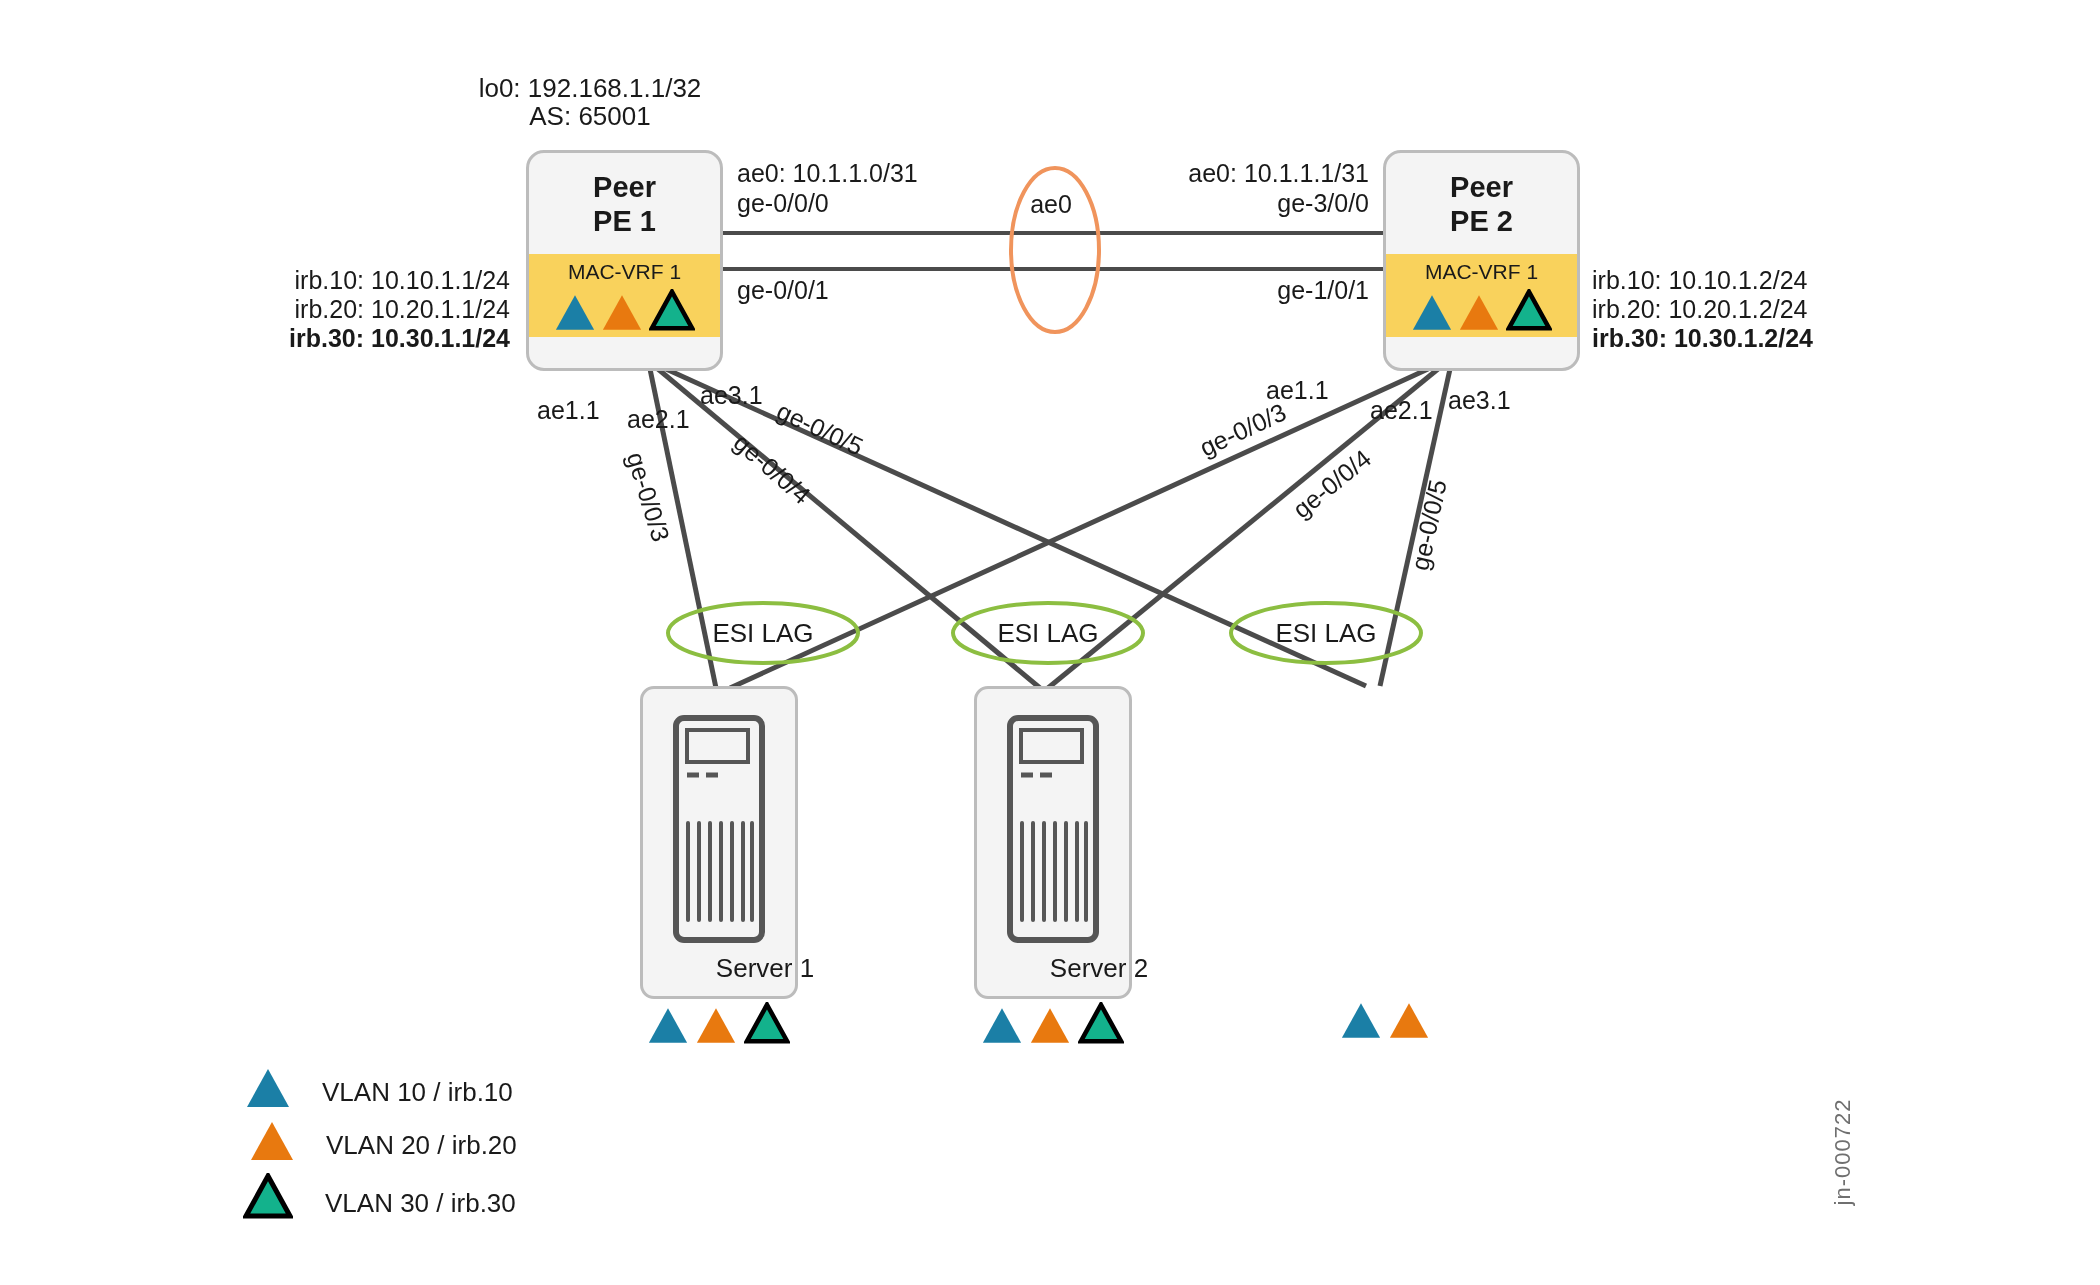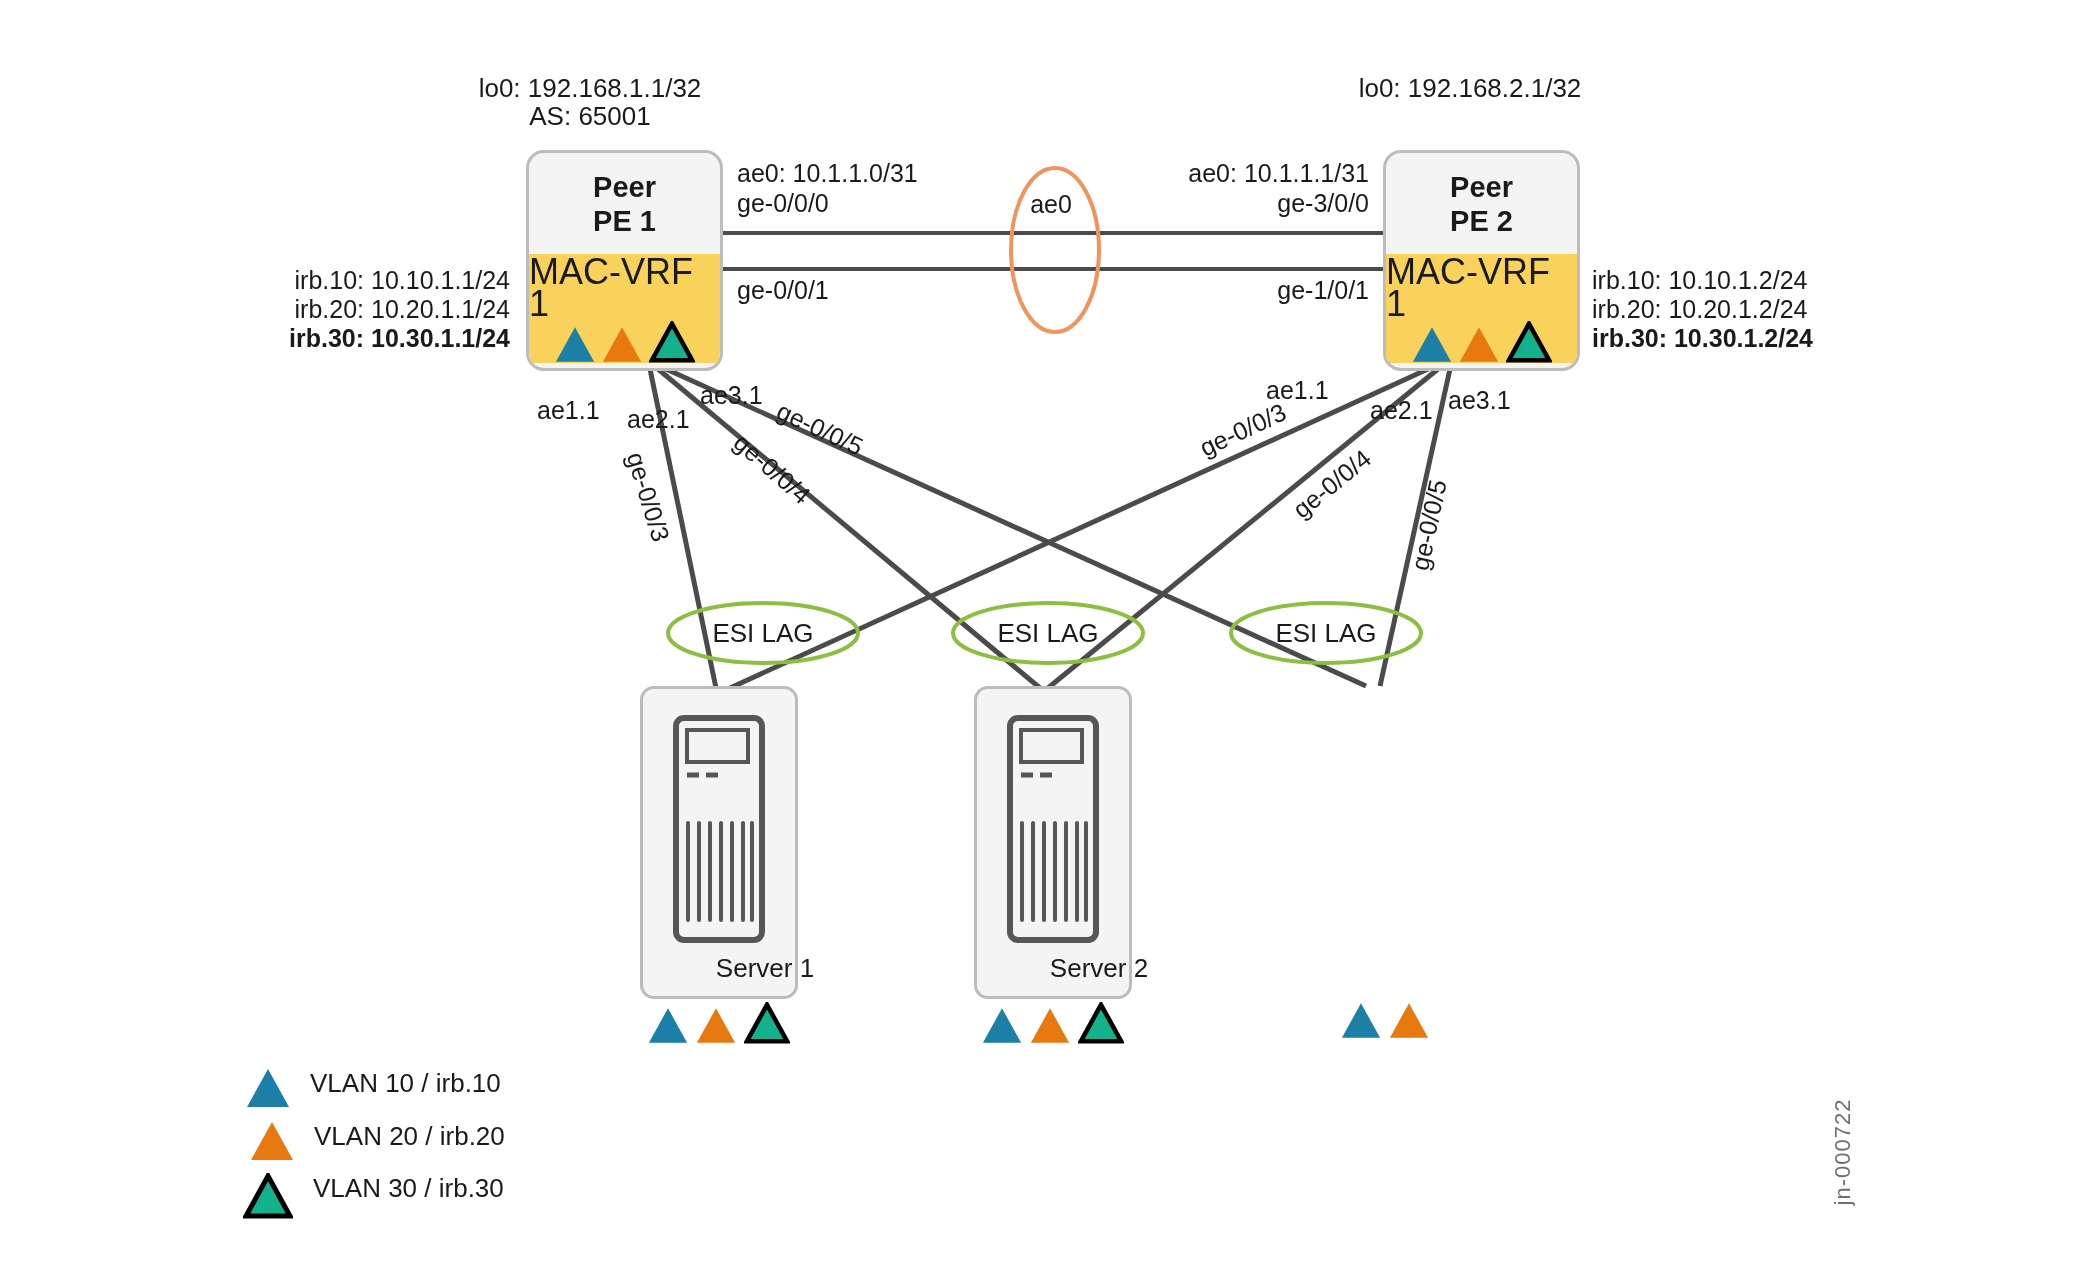--- a/index.html
+++ b/index.html
@@ -14,33 +14,33 @@
   .wire{stroke:var(--wire,#4b4b4b);stroke-width:5;fill:none;}
   .wire-thin{stroke:var(--wire,#4b4b4b);stroke-width:4;fill:none;}
   .ae0-ellipse{stroke:var(--ae0_ellipse,#f0945c);stroke-width:4;fill:none;}
   .esi-ellipse{stroke:var(--esi_ellipse,#8cbe41);stroke-width:4;fill:none;}
   .pe-box{position:absolute;width:197px;height:221px;background:var(--box_bg,#f4f4f4);
           border:3px solid var(--box_border,#bcbcbc);border-radius:18px;box-sizing:border-box;
           overflow:hidden;display:flex;flex-direction:column;}
   .pe-title{flex:0 0 101px;display:flex;flex-direction:column;justify-content:center;align-items:center;
             font-size:29px;font-weight:700;line-height:34px;}
   .vrf-band{flex:0 0 83px;background:var(--vrf_band,#f9d25c);display:flex;flex-direction:column;align-items:center;}
-  .vrf-name{font-size:36px;line-height:32px;margin-top:2px;}
+  .vrf-name{font-size:21px;line-height:32px;margin-top:2px;}
   .tri-row{display:flex;align-items:flex-end;gap:7px;margin-top:1px;}
   .tri{display:block;}
   .t10{fill:var(--vlan10,#1b7fa6);}
   .t20{fill:var(--vlan20,#e8790f);}
   .t30{fill:var(--vlan30,#13b28c);stroke:var(--vlan30_border,#000);stroke-width:5;}
   .server-box{position:absolute;width:158px;height:313px;background:var(--box_bg,#f4f4f4);
               border:3px solid var(--box_border,#bcbcbc);border-radius:14px;box-sizing:border-box;}
   .server-name{position:absolute;bottom:12px;left:0;width:100%;text-align:center;font-size:26px;padding-left:46px;}
   .server-icon{position:absolute;left:50%;top:26px;transform:translateX(-50%);}
   .srv-stroke{stroke:var(--server_icon,#565656);fill:none;}
   .vlan-row{position:absolute;display:flex;justify-content:center;align-items:flex-end;gap:8px;}
-  .legend-row{position:absolute;display:flex;align-items:flex-start;gap:20px;}
+  .legend-row{position:absolute;display:flex;align-items:flex-end;gap:32px;}
   .legend-label{font-size:26px;}
   .watermark{font-size:22px;color:var(--watermark,#6f6f6f);letter-spacing:1px;
              transform:translate(-50%,-50%) rotate(-90deg);}
   .esi-label{font-size:26px;transform:translate(-50%,-50%);}
   .ae0-label{font-size:25px;transform:translate(-50%,-50%);}
   .ge-rot{font-size:25px;transform-origin:center;}
 </style>
 </head>
 <body>
 
@@ -62,21 +62,20 @@
     <ellipse class="ae0-ellipse" cx="1055" cy="250" rx="44" ry="82"></ellipse>
 
     <ellipse class="esi-ellipse" cx="763" cy="633" rx="95" ry="30"></ellipse>
     <ellipse class="esi-ellipse" cx="1048" cy="633" rx="95" ry="30"></ellipse>
     <ellipse class="esi-ellipse" cx="1326" cy="633" rx="95" ry="30"></ellipse>
   </svg>
 
   <div class="abs lbl lbl-c" style="left:390px;top:74px;width:400px;font-size:26px;">lo0: 192.168.1.1/32</div>
   <div class="abs lbl lbl-c" style="left:390px;top:102px;width:400px;font-size:26px;">AS: 65001</div>
 
-  <div class="abs lbl lbl-c" style="left:1270px;top:74px;width:400px;font-size:26px;">lo0: 192.168.2.1/32</div>
 
   <div class="pe-box" style="left:526px;top:150px;">
     <div class="pe-title">
       <span>Peer</span>
       <span>PE 1</span>
     </div>
     <div class="vrf-band">
       <div class="vrf-name">MAC-VRF 1</div>
       <div class="tri-row">
         <svg class="tri" width="40" height="37" viewBox="0 0 44 40">

